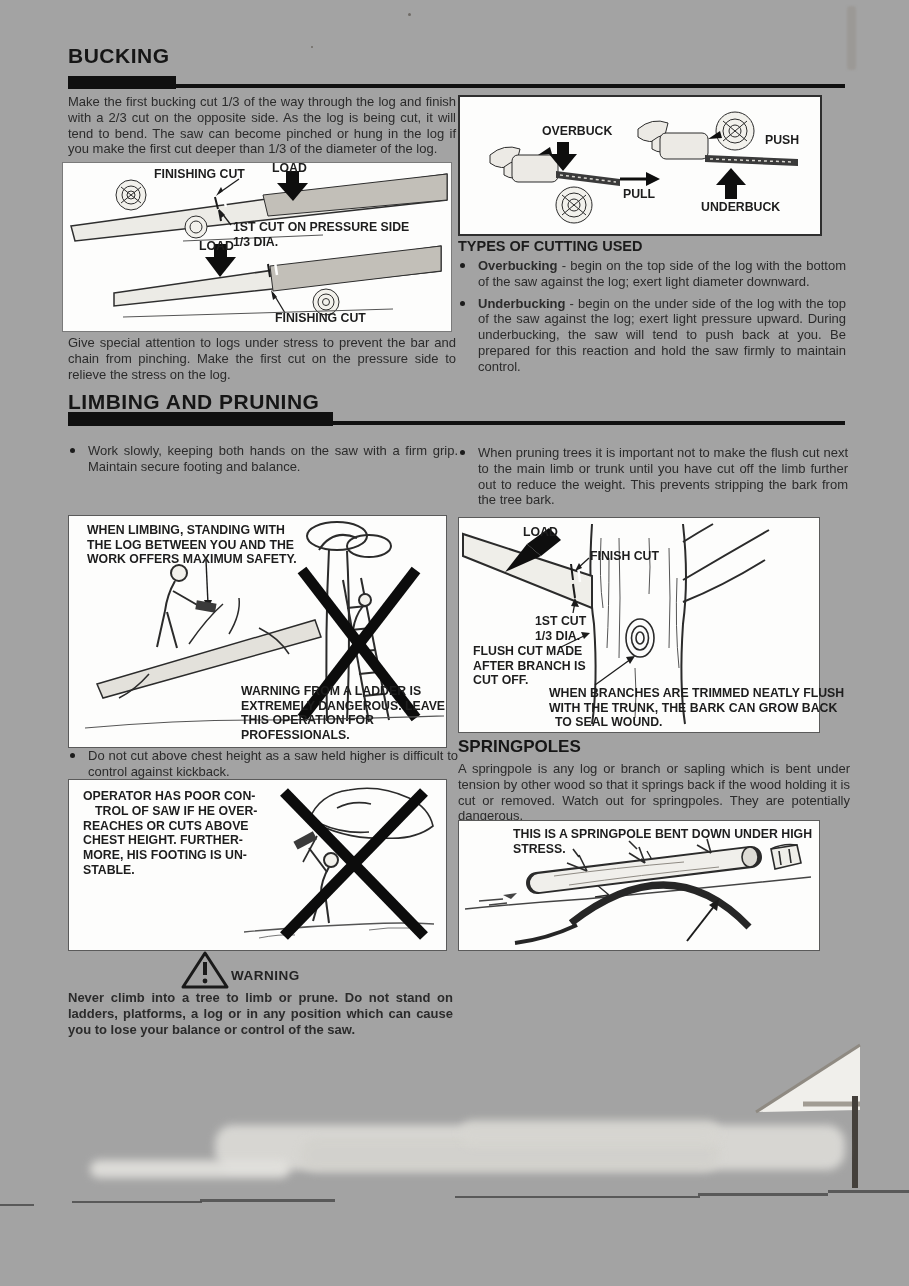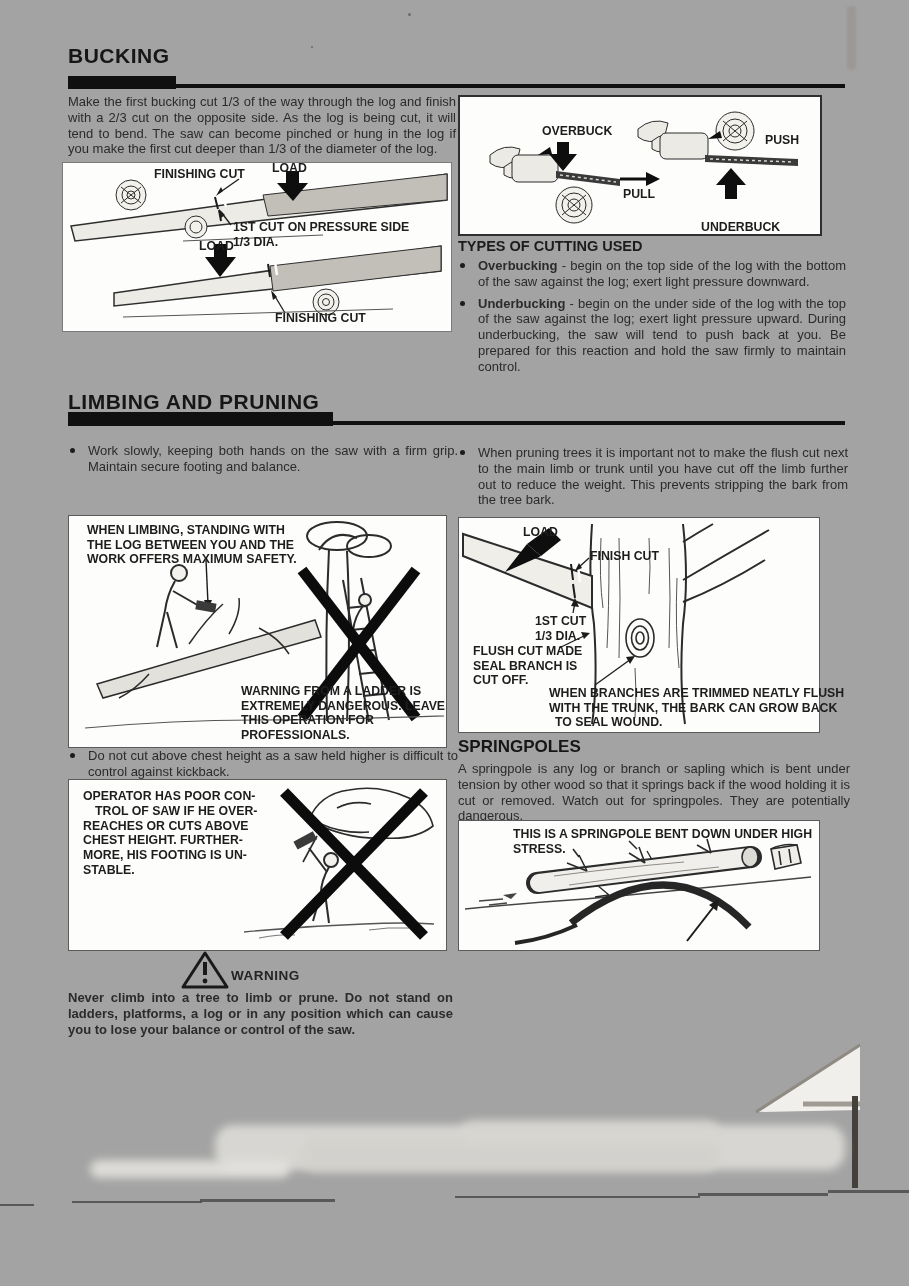--- a/index.html
+++ b/index.html
@@ -81,20 +81,21 @@
       <line x1="60" y1="154" x2="330" y2="146" stroke="#555" stroke-width="1"></line>
     </svg>
     <div class="cap" style="left:91px;top:4px;">FINISHING CUT</div>
     <div class="cap" style="left:209px;top:-2px;">LOAD</div>
     <div class="cap" style="left:170px;top:57px;">1ST CUT ON PRESSURE SIDE</div>
     <div class="cap" style="left:170px;top:72px;">1/3 DIA.</div>
     <div class="cap" style="left:136px;top:76px;">LOAD</div>
     <div class="cap" style="left:212px;top:148px;">FINISHING CUT</div>
   </div>
 
+  <div class="abs body-text" style="left:68px;top:335px;width:388px;">Give special attention to logs under stress to prevent the bar and chain from pinching.  Make the first cut on the pressure side to relieve the stress on the log.</div>
 
   <div class="figbox" style="left:458px;top:95px;width:360px;height:137px;border:2px solid #2f2f2f;">
     <svg width="356" height="133" viewBox="0 0 356 133">
 
       <g stroke="#2b2b2b" fill="#eceae5">
         <path d="M30,58 q14,-12 30,-6 l-4,16 q-16,6 -26,-2 z"></path>
         <path d="M44,70 q12,-10 26,-5 l-3,14 q-14,5 -23,-1 z"></path>
         <rect x="52" y="58" width="46" height="27" rx="6"></rect>
       </g>
       <polygon points="96,74 160,82 160,89 96,81" fill="#3a3a3a"></polygon>
@@ -126,28 +127,28 @@
       </g>
       <polygon points="245,58 338,62 338,69 245,65" fill="#3a3a3a"></polygon>
       <line x1="250" y1="62" x2="334" y2="65" stroke="#d8d6d0" stroke-width="1.5" stroke-dasharray="3,3"></line>
       <polygon points="248,42 260,34 262,41" fill="#0e0e0e"></polygon>
       <rect x="265" y="88" width="12" height="14" fill="#0e0e0e"></rect>
       <polygon points="256,88 286,88 271,71" fill="#0e0e0e"></polygon>
     </svg>
     <div class="cap" style="left:82px;top:27px;">OVERBUCK</div>
     <div class="cap" style="left:163px;top:90px;">PULL</div>
     <div class="cap" style="left:305px;top:36px;">PUSH</div>
-    <div class="cap" style="left:241px;top:103px;margin-top:20px;">UNDERBUCK</div>
+    <div class="cap" style="left:241px;top:103px;">UNDERBUCK</div>
   </div>
 
   <div class="abs h2" style="left:458px;top:238px;">TYPES OF CUTTING USED</div>
   <div class="abs" style="left:458px;top:258px;width:388px;">
     <div class="bullet">
       <span class="dot"></span>
-      <span class="btxt body-text"><b>Overbucking</b><span> - begin on the top side of the log with the bottom of the saw against the log; exert light pressure downward.</span></span>
+      <span class="btxt body-text"><b>Overbucking</b><span> - begin on the top side of the log with the bottom of the saw against the log; exert light diameter downward.</span></span>
     </div>
     <div class="bullet">
       <span class="dot"></span>
       <span class="btxt body-text"><b>Underbucking</b><span> - begin on the under side of the log with the top of the saw against the log; exert light pressure upward.  During underbucking, the saw will tend to push back at you.  Be prepared for this reaction and hold the saw firmly to maintain control.</span></span>
     </div>
   </div>
 
   <div class="abs h1" style="left:68px;top:390px;">LIMBING AND PRUNING</div>
   <div class="abs bar" style="left:68px;top:412px;width:265px;height:14px;"></div>
   <div class="abs bar" style="left:68px;top:421px;width:777px;height:4px;"></div>
@@ -308,21 +309,21 @@
       <line x1="100" y1="130" x2="127" y2="117" stroke="#1c1c1c" stroke-width="1.3"></line>
       <polygon points="131,115 122,114 125,121" fill="#1c1c1c"></polygon>
       <line x1="136" y1="167" x2="172" y2="141" stroke="#1c1c1c" stroke-width="1.3"></line>
       <polygon points="176,138 167,139 171,146" fill="#1c1c1c"></polygon>
     </svg>
     <div class="cap" style="left:64px;top:7px;">LOAD</div>
     <div class="cap" style="left:131px;top:31px;">FINISH CUT</div>
     <div class="cap" style="left:76px;top:96px;">1ST CUT</div>
     <div class="cap" style="left:76px;top:110.5px;">1/3 DIA.</div>
     <div class="cap" style="left:14px;top:126px;">FLUSH CUT MADE</div>
-    <div class="cap" style="left:14px;top:140.5px;">SEAL BRANCH IS</div>
+    <div class="cap" style="left:14px;top:140.5px;">AFTER BRANCH IS</div>
     <div class="cap" style="left:14px;top:155px;">CUT OFF.</div>
     <div class="cap" style="left:90px;top:168px;">WHEN BRANCHES ARE TRIMMED NEATLY FLUSH</div>
     <div class="cap" style="left:90px;top:182.5px;">WITH THE TRUNK, THE BARK CAN GROW BACK</div>
     <div class="cap" style="left:96px;top:197px;">TO SEAL WOUND.</div>
   </div>
 
   <div class="abs h3" style="left:458px;top:737px;">SPRINGPOLES</div>
   <div class="abs body-text" style="left:458px;top:761px;width:392px;">A springpole is any log or branch or sapling which is bent under tension by other wood so that it springs back if the wood holding it is cut  or removed.  Watch out for springpoles.  They are potentially dangerous.</div>
 
   <div class="figbox" style="left:458px;top:820px;width:360px;height:129px;">

